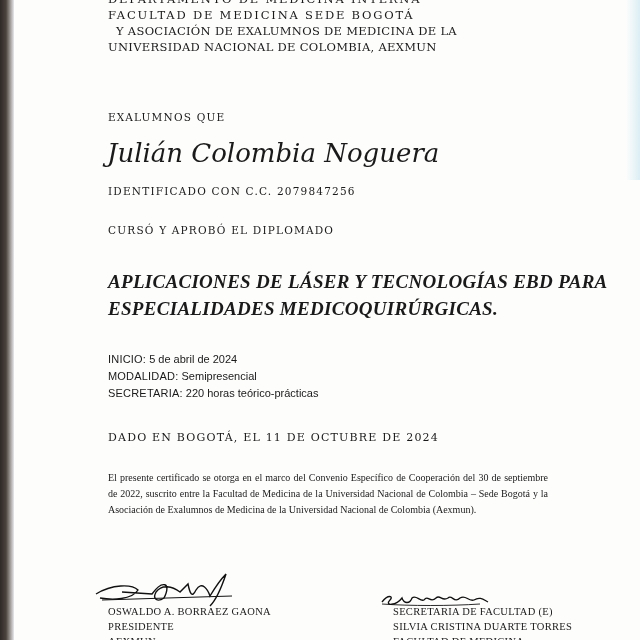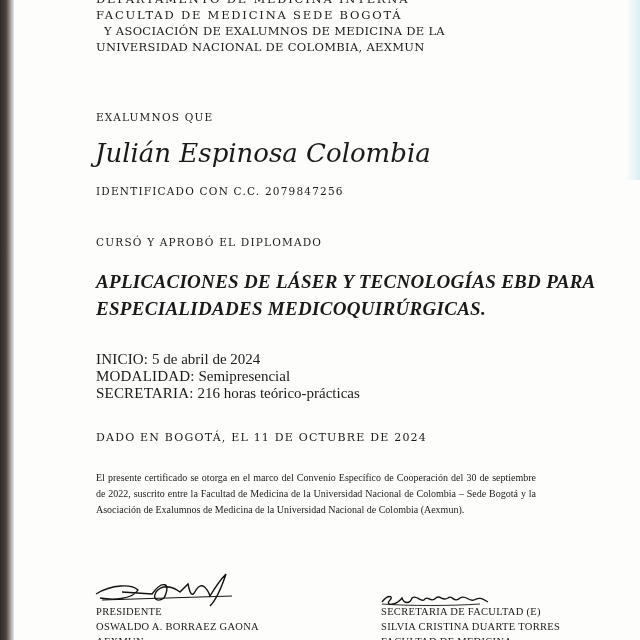--- a/index.html
+++ b/index.html
@@ -10,34 +10,34 @@
       color: #1a1a1a;
     }
     .edge-left {
       position: absolute; left: 0; top: 0; width: 14px; height: 640px;
       background: linear-gradient(to right, #2f2a27 0px, #4a423d 6px, #9a9590 10px, #e8e8ee 14px);
     }
     .edge-right {
       position: absolute; right: 0; top: 0; width: 14px; height: 180px;
       background: linear-gradient(to right, rgba(255,255,255,0), rgba(205,232,240,0.7));
     }
-    .abs { position: absolute; white-space: nowrap; }
+    .abs { position: absolute; white-space: nowrap; margin-left: 12px; }
     .caps { letter-spacing: 1.2px; font-size: 10.5px; }
     .header-line { font-size: 11.5px; letter-spacing: 0.3px; line-height: 16px; }
     .header-line.spaced { letter-spacing: 1.8px; }
     .name {
       font-family: "DejaVu Serif", "Liberation Serif", serif;
       font-style: italic; font-size: 26px; letter-spacing: 0px;
     }
     .course {
       font-family: "Liberation Serif", "DejaVu Serif", serif;
       font-weight: bold; font-style: italic; font-size: 19px; line-height: 27px;
       letter-spacing: 0.3px;
     }
-    .detail { font-family: Liberation Serif, serif; font-size: 15px; line-height: 17px; }
+    .detail { font-family: Liberation Sans, sans-serif; font-size: 11px; line-height: 17px; }
     .detail .lbl { letter-spacing: 0.2px; }
     .legal {
       font-family: "Liberation Serif", "DejaVu Serif", serif;
       font-size: 10px; line-height: 16px; width: 440px; text-align: justify;
       white-space: normal;
     }
     .sig-block { font-family: "Liberation Serif", "DejaVu Serif", serif; font-size: 10.5px; line-height: 15px; letter-spacing: 0.3px; }
     .sig-svg { position: absolute; }
   </style>
 </head>
@@ -50,45 +50,45 @@
 
   <div>
     <div class="abs header-line spaced" style="left:96px; top:-9px;">DEPARTAMENTO DE MEDICINA INTERNA</div>
     <div class="abs header-line spaced" style="left:96px; top:7px;">FACULTAD DE MEDICINA SEDE BOGOTÁ</div>
     <div class="abs header-line" style="left:104px; top:23px;">Y ASOCIACIÓN DE EXALUMNOS DE MEDICINA DE LA</div>
     <div class="abs header-line" style="left:96px; top:39px;">UNIVERSIDAD NACIONAL DE COLOMBIA, AEXMUN</div>
   </div>
 
   <div class="abs caps" style="left:96px; top:111px;">EXALUMNOS QUE</div>
 
-  <div class="abs name" style="left:95px; top:138px;">Julián Espinosa Colombia</div>
+  <div class="abs name" style="left:95px; top:138px;">Julián Colombia Noguera</div>
   <div class="abs caps" style="left:96px; top:185px;">IDENTIFICADO CON C.C. 2079847256</div>
 
-  <div class="abs caps" style="left:96px; top:236px;">CURSÓ Y APROBÓ EL DIPLOMADO</div>
+  <div class="abs caps" style="left:96px; top:224px;">CURSÓ Y APROBÓ EL DIPLOMADO</div>
 
   <div class="abs course" style="left:96px; top:268px;">APLICACIONES DE LÁSER Y TECNOLOGÍAS EBD PARA</div>
   <div class="abs course" style="left:96px; top:295px;font-family:Liberation Serif, serif;">ESPECIALIDADES MEDICOQUIRÚRGICAS.</div>
 
   <div class="abs detail" style="left:96px; top:351px;">
     <div><span class="lbl">INICIO:</span> <span>5 de abril de 2024</span></div>
     <div><span class="lbl">MODALIDAD:</span> <span>Semipresencial</span></div>
-    <div><span class="lbl">SECRETARIA:</span> <span>216 horas teórico-prácticas</span></div>
+    <div><span class="lbl">SECRETARIA:</span> <span>220 horas teórico-prácticas</span></div>
   </div>
 
   <div class="abs caps" style="left:96px; top:431px; font-size:11px;">DADO EN BOGOTÁ, EL 11 DE OCTUBRE DE 2024</div>
 
   <div class="abs legal" style="left:96px; top:470px;">El presente certificado se otorga en el marco del Convenio Específico de Cooperación del 30 de septiembre de 2022, suscrito entre la Facultad de Medicina de la Universidad Nacional de Colombia – Sede Bogotá y la Asociación de Exalumnos de Medicina de la Universidad Nacional de Colombia (Aexmun).</div>
 
   <svg class="sig-svg" style="left:92px; top:570px;" width="150" height="40" viewBox="0 0 150 40">
     <path d="M4 24 C 20 14, 40 14, 46 20 C 40 30, 20 30, 8 28 M30 22 L 60 24 C 70 10, 80 12, 72 28 C 66 32, 60 30, 64 22 C 70 14, 80 16, 88 22 L 96 14 C 98 24, 100 28, 104 20 C 110 10, 116 20, 118 26 C 124 16, 130 8, 134 4 C 130 16, 124 30, 118 36" fill="none" stroke="#111" stroke-width="1.4"></path>
     <path d="M10 30 L 140 26" fill="none" stroke="#111" stroke-width="1"></path>
   </svg>
   <div class="abs sig-block" style="left:96px; top:604px;">
+    <div>OSWALDO A. BORRAEZ GAONA</div>
     <div>PRESIDENTE</div>
-    <div>OSWALDO A. BORRAEZ GAONA</div>
     <div>AEXMUN</div>
   </div>
 
   <svg class="sig-svg" style="left:380px; top:592px;" width="110" height="16" viewBox="0 0 110 16">
     <path d="M2 10 C 8 2, 14 4, 10 8 C 4 14, 16 14, 22 6 C 24 12, 30 12, 32 6 C 36 2, 40 10, 44 8 C 48 2, 50 12, 56 6 C 60 2, 62 10, 68 6 C 72 2, 74 12, 80 6 C 86 2, 88 10, 94 8 C 100 4, 104 8, 108 10" fill="none" stroke="#111" stroke-width="1.3"></path>
     <path d="M2 12 C 30 14, 70 14, 100 12" fill="none" stroke="#111" stroke-width="0.9"></path>
   </svg>
   <div class="abs sig-block" style="left:381px; top:604px;">
     <div>SECRETARIA DE FACULTAD (E)</div>
     <div>SILVIA CRISTINA DUARTE TORRES</div>

